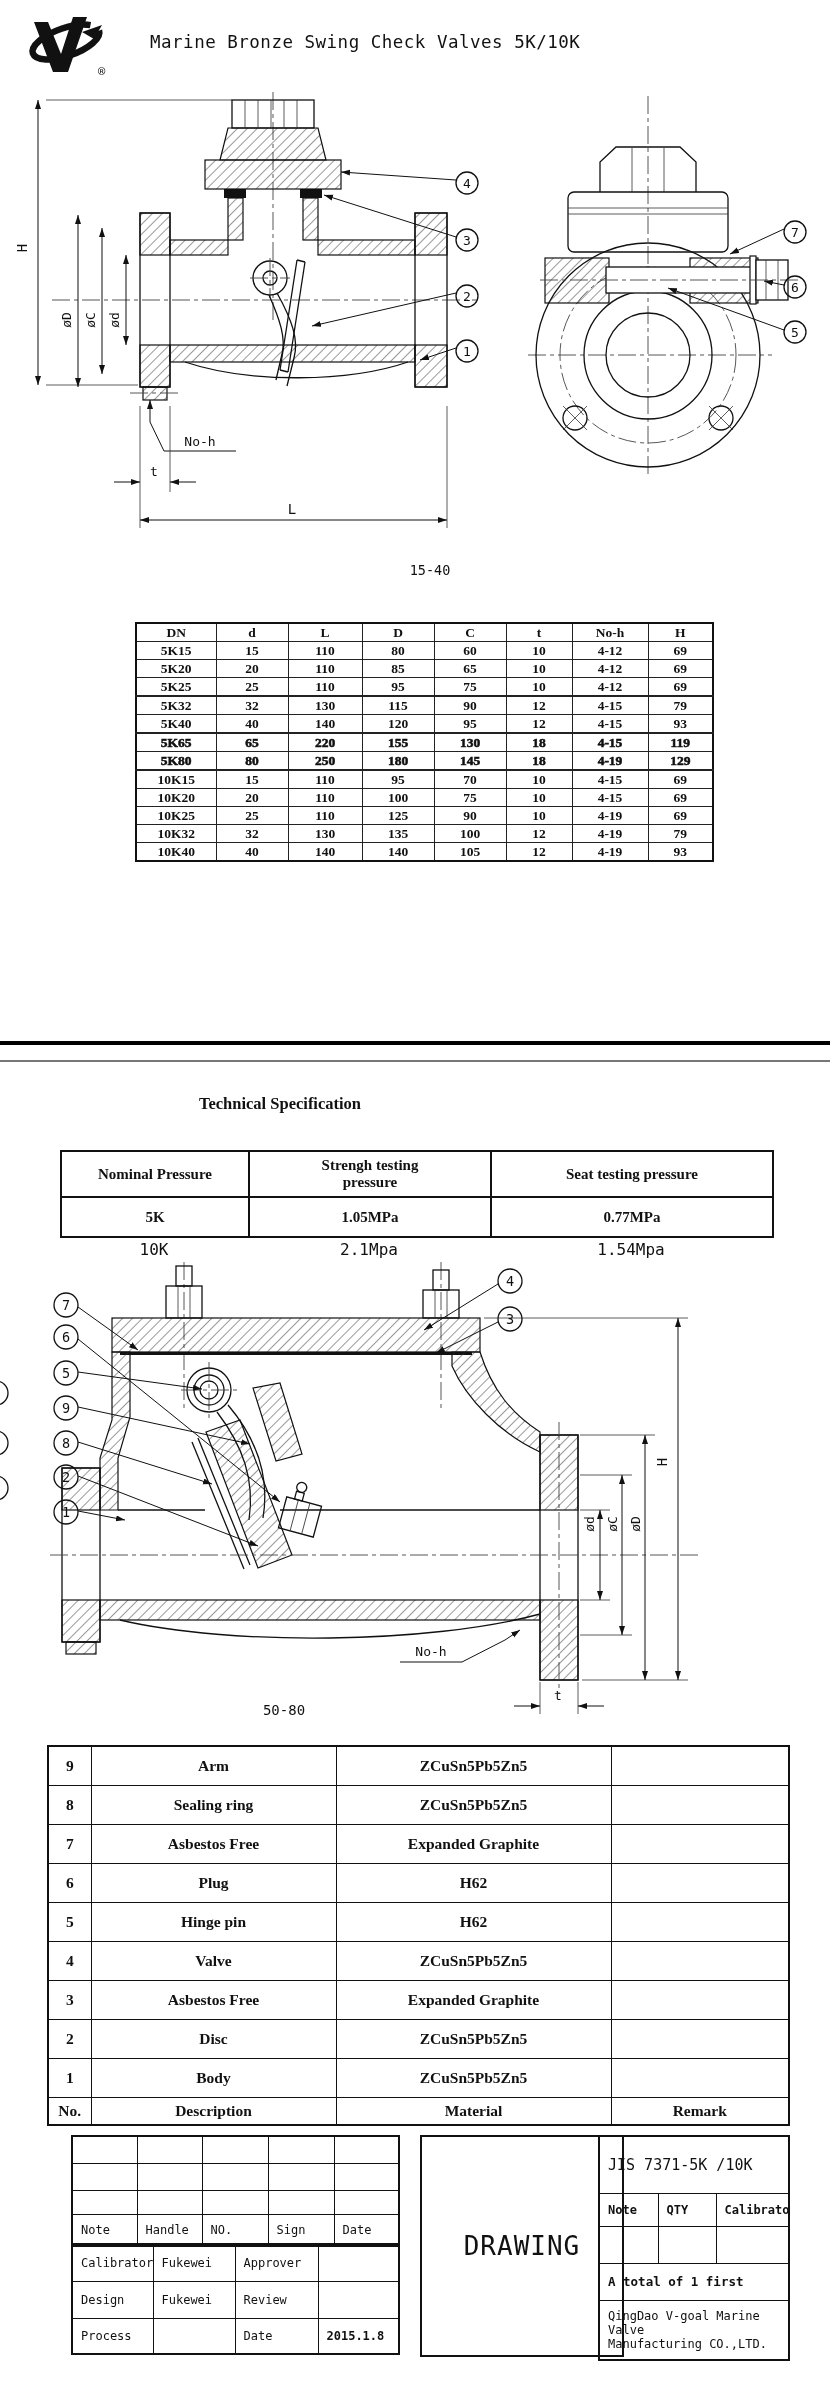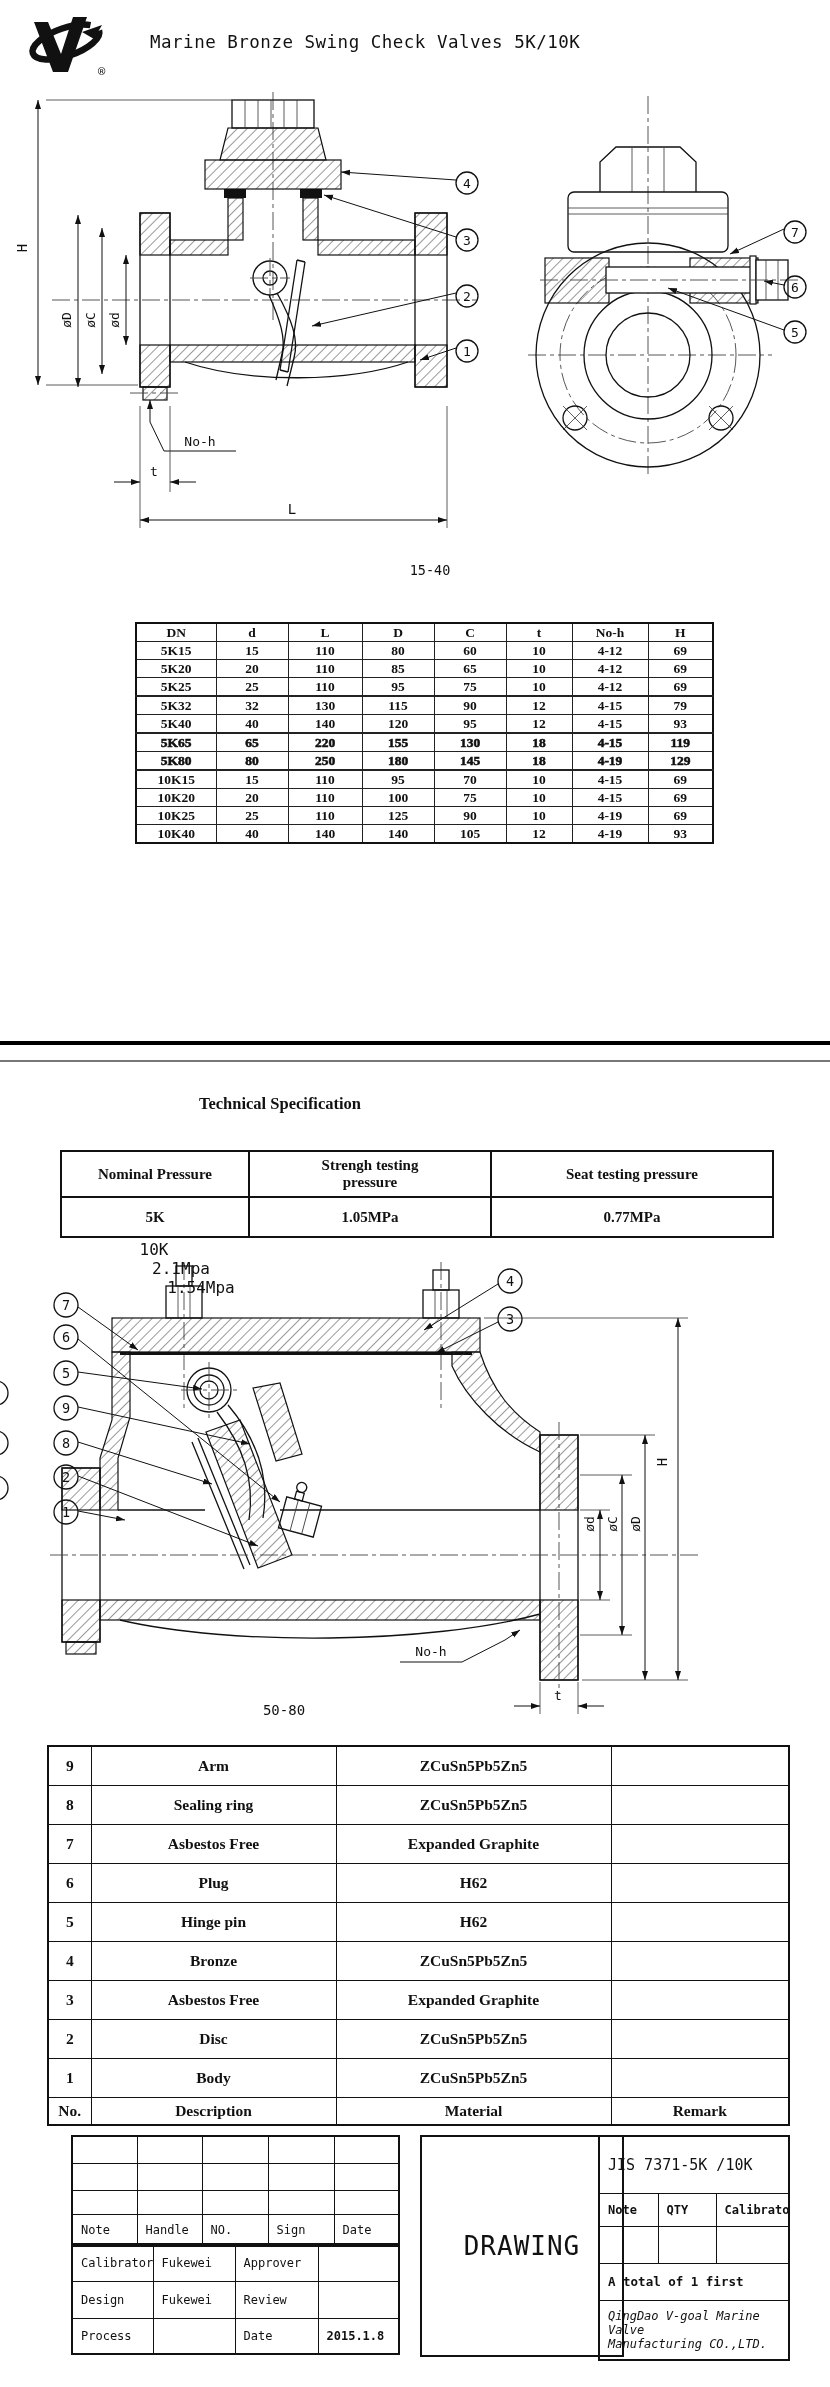--- a/index.html
+++ b/index.html
@@ -15,21 +15,21 @@
   svg .hat{stroke:#111;stroke-width:1.2;}
   svg .ld{stroke:#111;stroke-width:1;fill:none;}
   
   #dimtbl{border-collapse:collapse;border:2px solid #111;table-layout:fixed;}
   #dimtbl td{border:1px solid #222;text-align:center;vertical-align:middle;height:17px;line-height:17px;font-size:13.5px;padding:0;overflow:hidden;}
   #dimtbl tr.g td{border-bottom-width:2px;}
   #dimtbl tr.xb td{-webkit-text-stroke:0.55px #111;}
   
   #ptbl{border-collapse:collapse;border:2.5px solid #111;table-layout:fixed;}
   #ptbl td{border:2px solid #111;text-align:center;vertical-align:middle;padding:0;font-size:15px;}
-  .p10k{display:flex;flex-direction:column;}
+  .p10k{display:flex;}
   .p10k span{display:block;text-align:center;font-size:16px;}
   
   #parts{border-collapse:collapse;border:2.5px solid #111;table-layout:fixed;}
   #parts td{border:1.5px solid #111;text-align:center;vertical-align:middle;padding:0;font-size:15.5px;height:38px;overflow:hidden;}
   #parts tr.ft td{height:26px;font-size:15.5px;}
   
   .tb{border-collapse:collapse;table-layout:fixed;}
   .tb td{border:1.5px solid #111;text-align:left;vertical-align:middle;padding:8px;font-family:"DejaVu Sans Mono",monospace;font-size:12px;overflow:hidden;}
   .tbx{border:2px solid #111;}
 </style>
@@ -293,20 +293,30 @@
           <td>10K25</td>
           <td>25</td>
           <td>110</td>
           <td>125</td>
           <td>90</td>
           <td>10</td>
           <td>4-19</td>
           <td>69</td>
         </tr>
     <tr>
+          <td>10K32</td>
+          <td>32</td>
+          <td>130</td>
+          <td>135</td>
+          <td>100</td>
+          <td>12</td>
+          <td>4-19</td>
+          <td>79</td>
+        </tr>
+    <tr>
           <td>10K40</td>
           <td>40</td>
           <td>140</td>
           <td>140</td>
           <td>105</td>
           <td>12</td>
           <td>4-19</td>
           <td>93</td>
         </tr>
   </tbody>
@@ -503,21 +513,21 @@
           <td></td>
         </tr>
     <tr>
           <td>5</td>
           <td>Hinge pin</td>
           <td>H62</td>
           <td></td>
         </tr>
     <tr>
           <td>4</td>
-          <td>Bronze</td>
+          <td>Valve</td>
           <td>ZCuSn5Pb5Zn5</td>
           <td></td>
         </tr>
     <tr>
           <td>3</td>
           <td>Asbestos Free</td>
           <td>Expanded Graphite</td>
           <td></td>
         </tr>
     <tr>
@@ -629,21 +639,21 @@
       <td>Calibrator</td>
     </tr>
     <tr style="height:37px;">
           <td></td>
           <td></td>
           <td></td>
         </tr>
     <tr style="height:37px;">
       <td colspan="3" style="font-weight:bold;font-size:12.5px;">A total of 1 first</td>
     </tr>
-    <tr style="height:54px;font-style:italic;">
+    <tr style="height:54px;">
       <td colspan="3" style="font-size:12px;">
         <div>QingDao V-goal Marine Valve</div>
         <div>Manufacturing CO.,LTD.</div>
       </td>
     </tr>
   </tbody>
     </table>
 
 </div>
 

